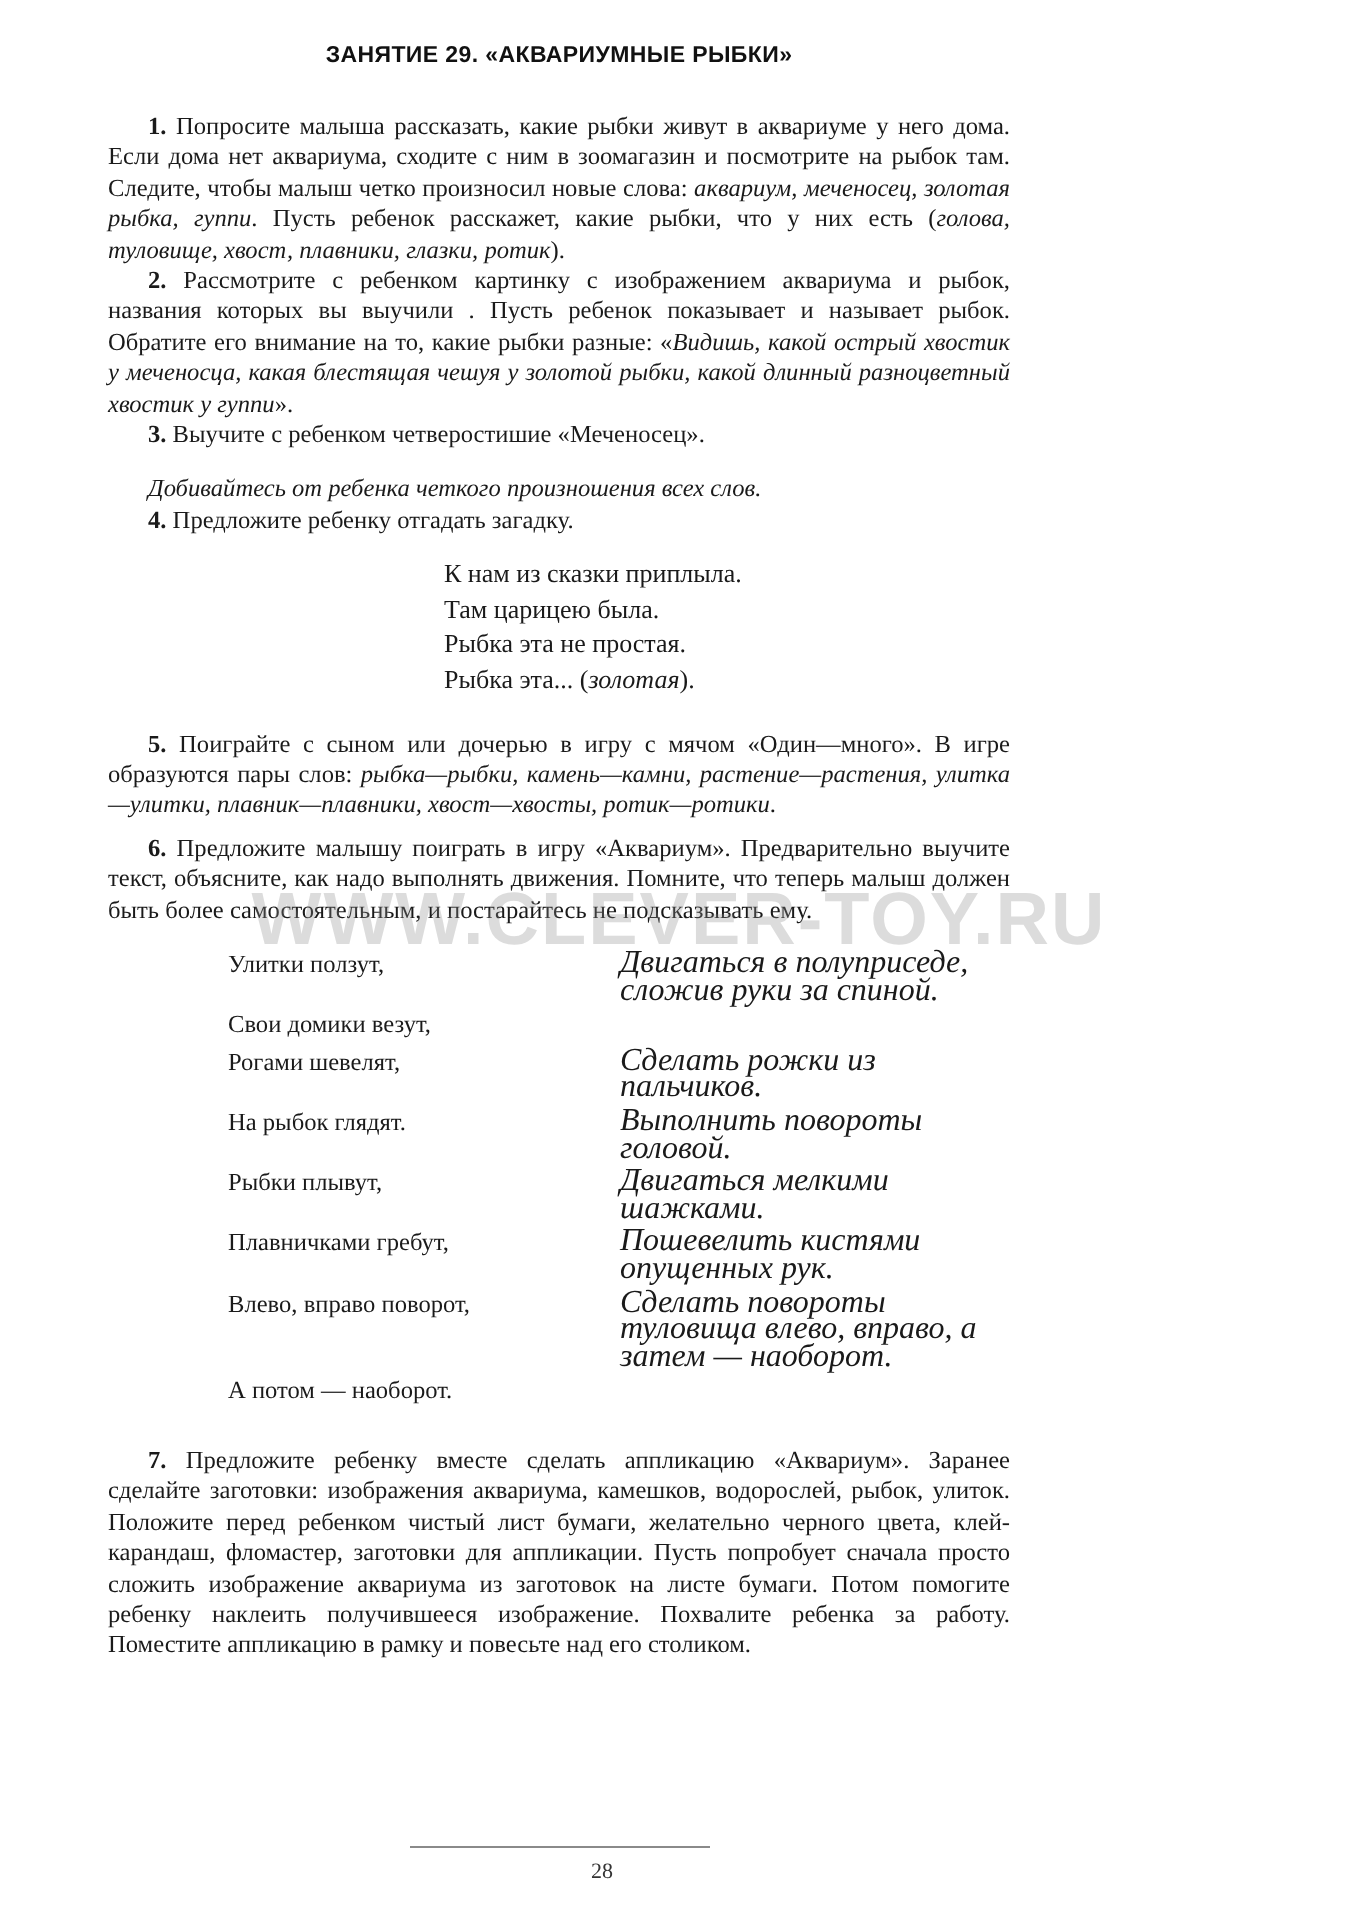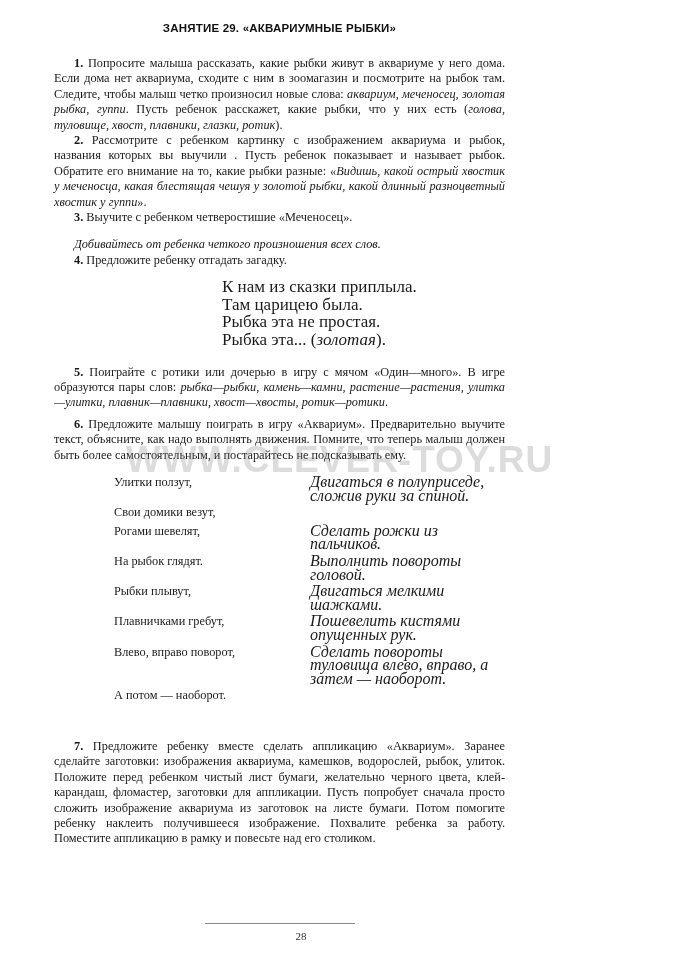--- a/index.html
+++ b/index.html
@@ -60,30 +60,30 @@
     font-size: 12.3px;
     line-height: 16.2px;
     text-indent: 0;
     text-align: left;
   }
   .verse div { white-space: nowrap; }
 
   .riddle {
     margin: 10px 0 0 0;
     padding-left: 168px;
-    font-size: 17px;
+    font-size: 13px;
     line-height: 17.6px;
     text-indent: 0;
     text-align: left;
   }
   .riddle div { white-space: nowrap; }
 
   
   .movements {
-    margin: 12px 0 16px 0;
+    margin: 12px 0 0 0;
     width: 100%;
     border-collapse: collapse;
   }
   .movements td {
     vertical-align: top;
     padding: 0 0 3px 0;
     font-size: 12.3px;
     line-height: 15.6px;
   }
   .movements td.left {
@@ -158,21 +158,21 @@
 
   <div class="riddle">
     <div>К нам из сказки приплыла.</div>
     <div>Там царицею была.</div>
     <div>Рыбка эта не простая.</div>
     <div><span>Рыбка эта... (</span><span class="it">золотая</span><span>).</span></div>
   </div>
 
   <div class="spacer-lg"></div>
 
-  <p><span class="num">5.</span><span> Поиграйте с ротики или дочерью в игру с мячом «Один—много». В игре образуются пары слов: </span><span class="it">рыбка—рыбки, камень—камни, растение—растения, улитка—улитки, плавник—плавники, хвост—хвосты, ротик—ротики</span><span>.</span></p>
+  <p><span class="num">5.</span><span> Поиграйте с сыном или дочерью в игру с мячом «Один—много». В игре образуются пары слов: </span><span class="it">рыбка—рыбки, камень—камни, растение—растения, улитка—улитки, плавник—плавники, хвост—хвосты, ротик—ротики</span><span>.</span></p>
 
   <div class="spacer-sm"></div>
 
   <p><span class="num">6.</span><span> Предложите малышу поиграть в игру «Аквариум». Предварительно выучите текст, объясните, как надо выполнять движения. Помните, что теперь малыш должен быть более самостоятельным, и постарайтесь не подсказывать ему.</span></p>
 
   <table class="movements">
     <tbody>
       <tr>
         <td class="left">Улитки ползут,</td>
         <td class="right">Двигаться в полуприседе, сложив руки за спиной.</td>

